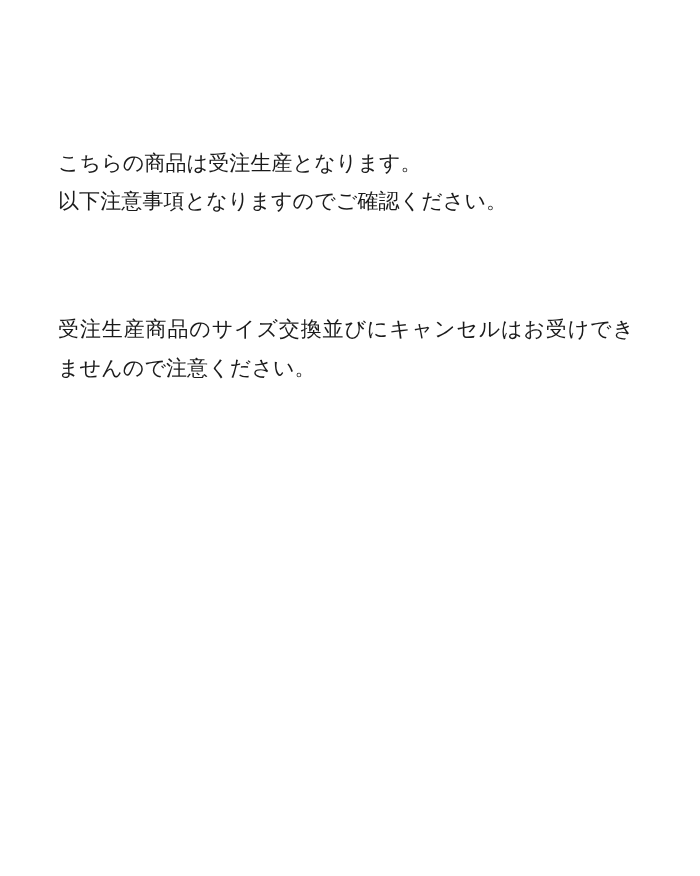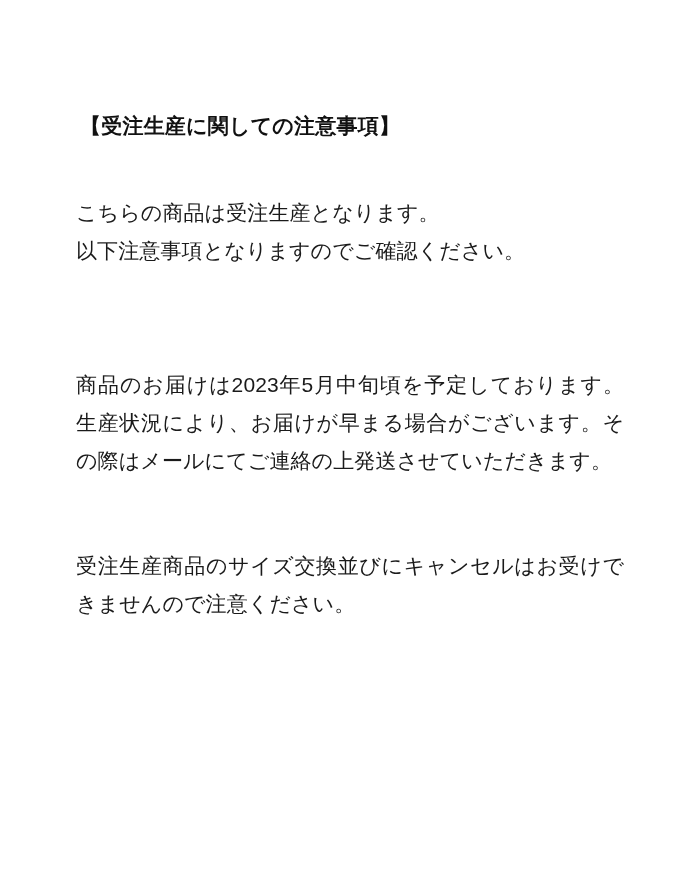--- a/index.html
+++ b/index.html
@@ -27,47 +27,45 @@
     line-height: 1.5;
     letter-spacing: 0.01em;
     margin: 0 0 0 22px;
     color: #111111;
   }
   .para {
     font-size: 21px;
     font-weight: 400;
     line-height: 1.82;
     letter-spacing: 0.005em;
-    margin: 18px;
+    margin: 0;
     color: #1a1a1a;
     text-align: justify;
     text-justify: inter-character;
   }
   .block-gap-1 { height: 34px; }
   .block-gap { height: 30px; }
   .para-narrow {
     max-width: 576px;
   }
 </style>
 </head>
 <body>
 
 <div class="page">
 
-  <h1 class="notice-heading">【受注生産に関しての注意事項】</h1>
 
   <div class="block-gap-1"></div>
 
   <p class="para para-narrow" style="white-space: pre-line;">こちらの商品は受注生産となります。
 以下注意事項となりますのでご確認ください。</p>
 
   <div class="block-gap"></div>
 
 
   <div class="block-gap"></div>
 
-  <p class="para para-narrow">商品のお届けは2023年5月中旬頃を予定しております。生産状況により、お届けが早まる場合がございます。その際はメールにてご連絡の上発送させていただきます。</p>
 
   <div class="block-gap"></div>
 
   <p class="para para-narrow">受注生産商品のサイズ交換並びにキャンセルはお受けできませんので注意ください。</p>
 
 </div>
 
 </body></html>

